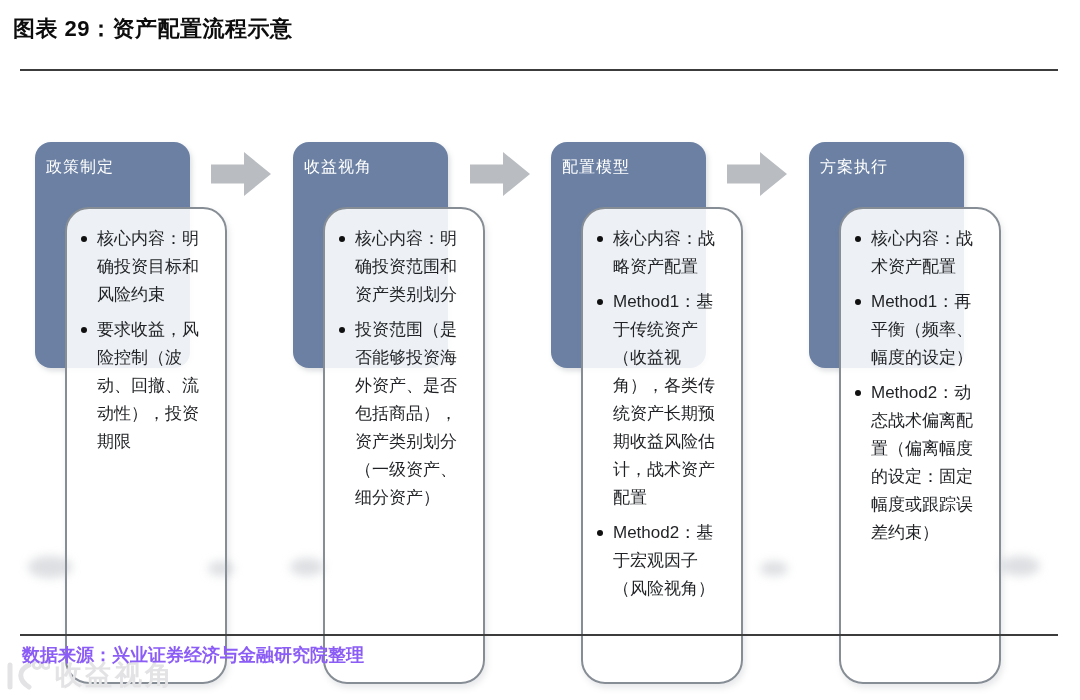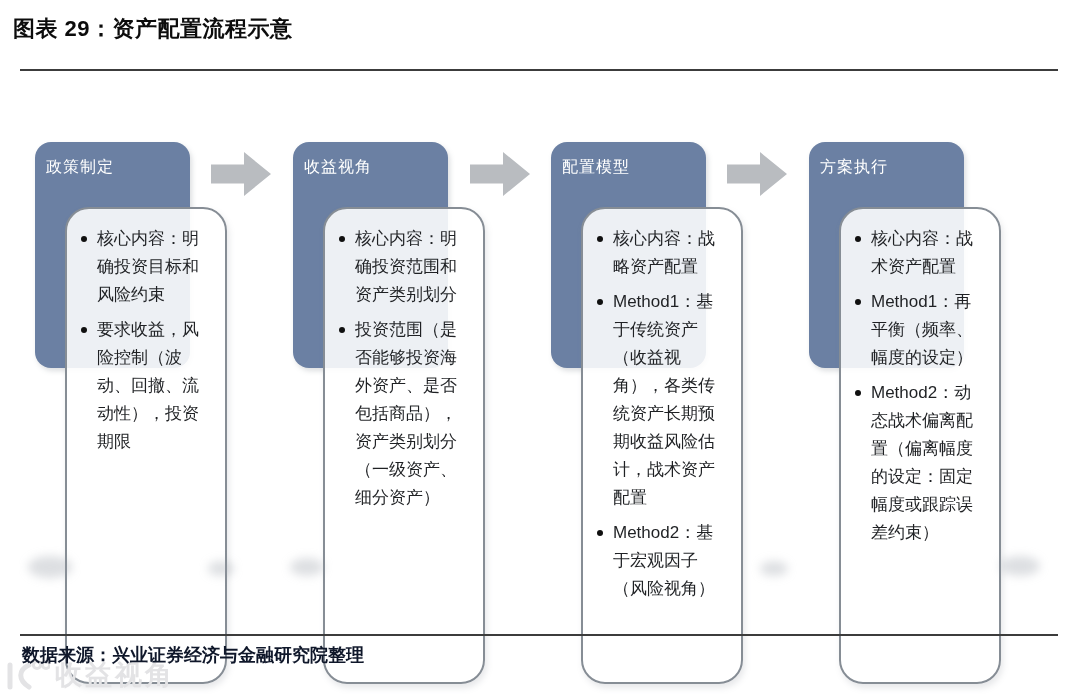--- a/index.html
+++ b/index.html
@@ -105,21 +105,21 @@
   .arrow-0 { left: 211px; }
   .arrow-1 { left: 470px; }
   .arrow-2 { left: 727px; }
 
   .source-line {
     position: absolute;
     left: 22px;
     top: 643px;
     font-size: 18px;
     font-weight: bold;
-    color: #0f172a;
+    color: #8b5cf6;
     z-index: 3;
   }
 
   .watermark {
     position: absolute;
     left: 4px;
     top: 656px;
     display: flex;
     align-items: center;
     gap: 5px;

